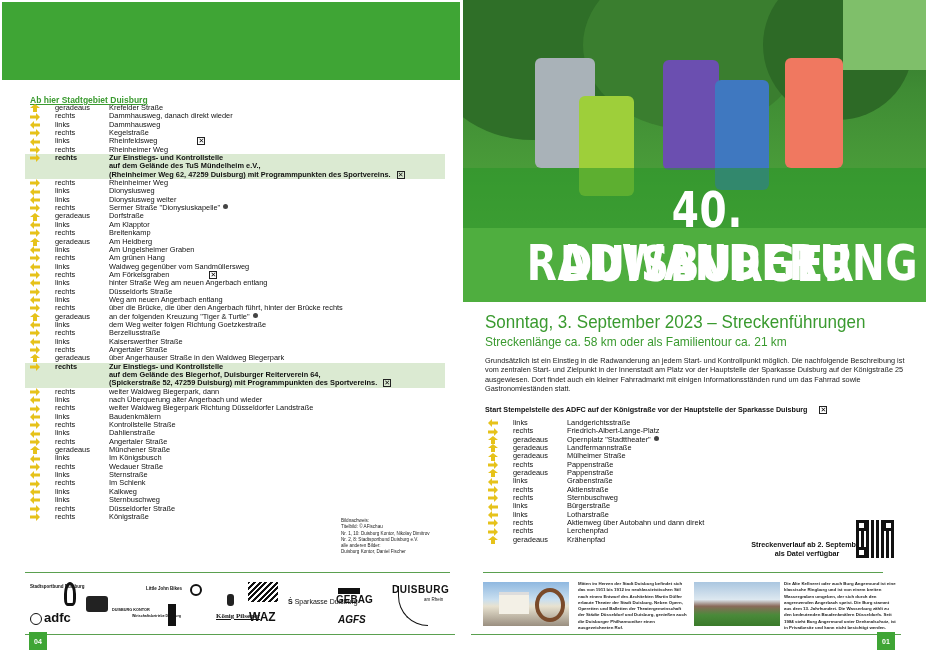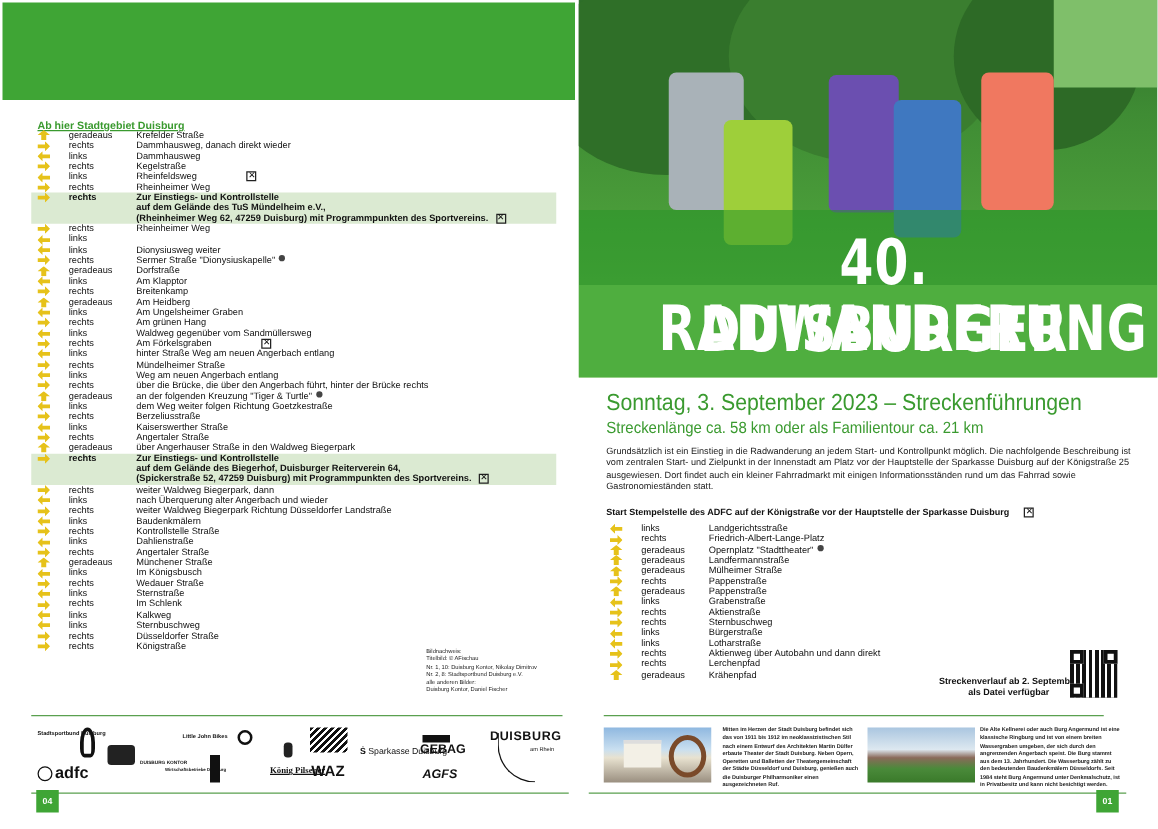--- a/index.html
+++ b/index.html
@@ -140,20 +140,23 @@
           <div><span>Rheinheimer Weg</span></div>
         </span>
       </div>
       <div class="row">
         <span class="arr">
           <svg class="ar" viewBox="0 0 10 8">
             <path d="M0 4 L4 0 L4 2.5 L10 2.5 L10 5.5 L4 5.5 L4 8 Z" fill="#e6c21a"></path>
           </svg>
         </span>
         <span class="dir">links</span>
+        <span class="street">
+          <div><span>Dionysiusweg</span></div>
+        </span>
       </div>
       <div class="row">
         <span class="arr">
           <svg class="ar" viewBox="0 0 10 8">
             <path d="M0 4 L4 0 L4 2.5 L10 2.5 L10 5.5 L4 5.5 L4 8 Z" fill="#e6c21a"></path>
           </svg>
         </span>
         <span class="dir">links</span>
         <span class="street">
           <div><span>Dionysiusweg weiter</span></div>
@@ -270,21 +273,21 @@
         </span>
       </div>
       <div class="row">
         <span class="arr">
           <svg class="ar" viewBox="0 0 10 8">
             <path d="M10 4 L6 0 L6 2.5 L0 2.5 L0 5.5 L6 5.5 L6 8 Z" fill="#e6c21a"></path>
           </svg>
         </span>
         <span class="dir">rechts</span>
         <span class="street">
-          <div><span>Mündelheimer Straße</span></div>
+          <div><span>Düsseldorfs Straße</span></div>
         </span>
       </div>
       <div class="row">
         <span class="arr">
           <svg class="ar" viewBox="0 0 10 8">
             <path d="M0 4 L4 0 L4 2.5 L10 2.5 L10 5.5 L4 5.5 L4 8 Z" fill="#e6c21a"></path>
           </svg>
         </span>
         <span class="dir">links</span>
         <span class="street">

